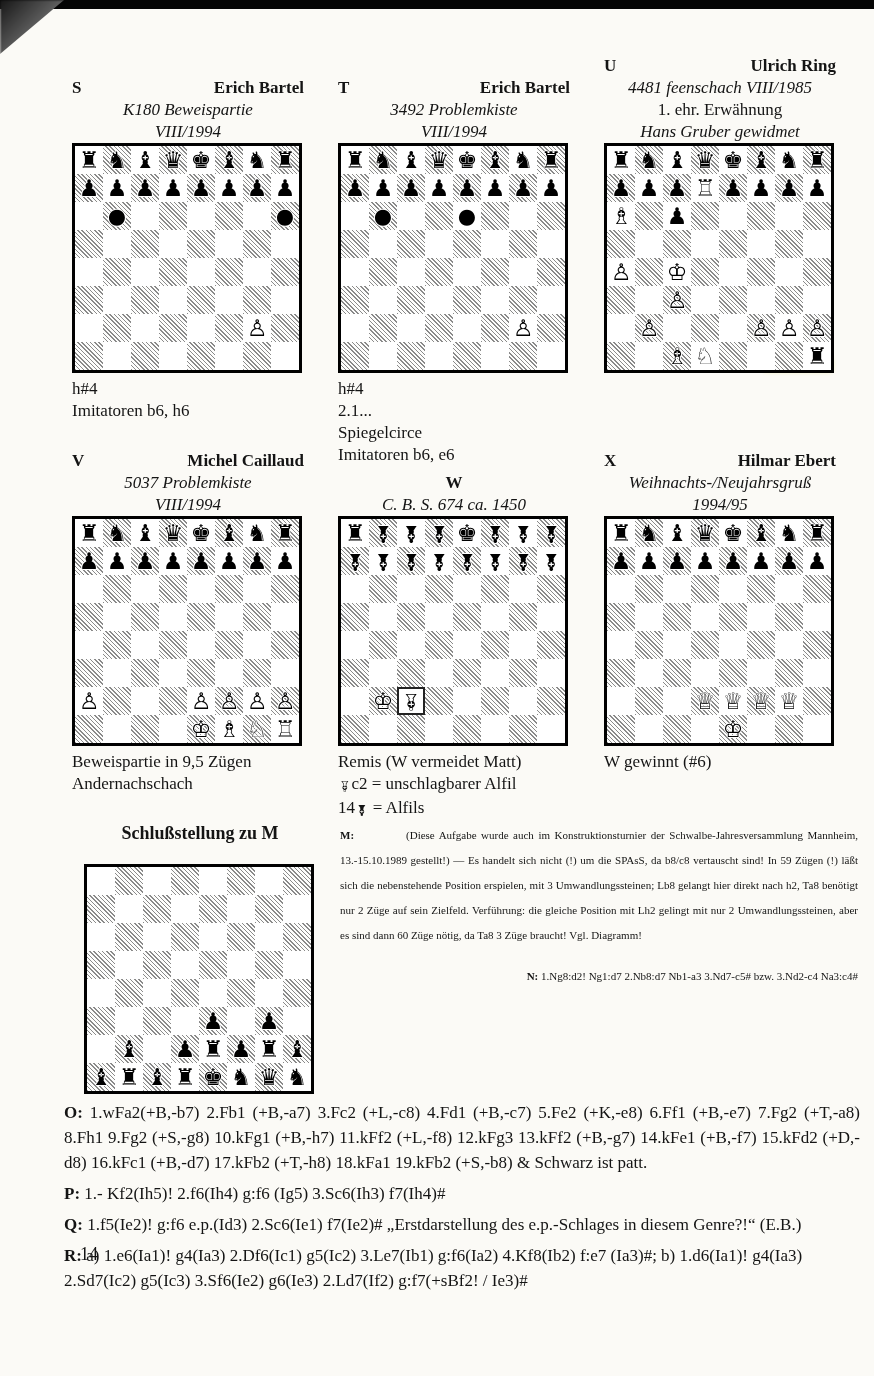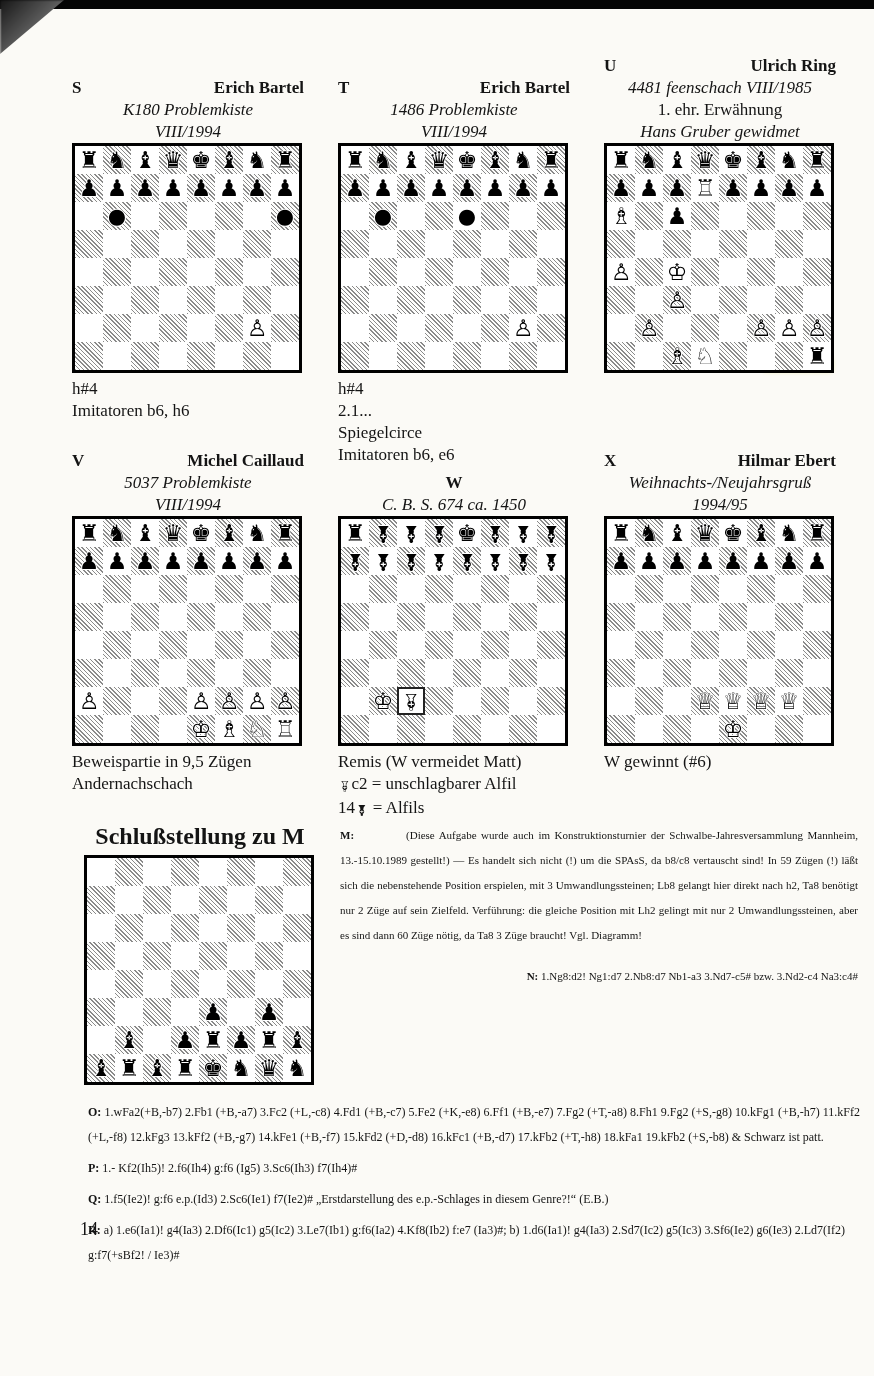--- a/index.html
+++ b/index.html
@@ -41,48 +41,48 @@
     text-shadow:-1px 0 0 #fff,1px 0 0 #fff,0 -1px 0 #fff,0 1px 0 #fff;}
   .piece.rotated{display:inline-block;transform:rotate(180deg);}
   .piece.imitator{font-size:21px;}
 
   .caption{font-size:17px;line-height:22px;margin-top:5px;}
   .caption-alfil{font-family:"DejaVu Sans",sans-serif;display:inline-block;
     transform:rotate(180deg);font-size:15px;vertical-align:-2px;}
 
   .final-row{display:flex;padding:0 16px 0 84px;margin-top:2px;}
   .final-col{width:232px;flex:none;}
-  .final-title{font-weight:bold;font-size:24px;text-align:center;margin-bottom:5px;}
+  .final-title{font-weight:bold;font-size:18px;text-align:center;margin-bottom:20px;}
   .m-col{flex:1;margin-left:24px;font-size:11px;line-height:25px;text-align:justify;}
   .sol-label{font-weight:bold;}
   .m-gap{display:inline-block;width:52px;}
   .par{margin:0 0 6px 0;}
   .n-par{margin-top:16px;text-align:right;}
 
-  .bottom-solutions{padding:0 14px 0 88px;margin-top:15px;font-size:12px;line-height:25px;}
+  .bottom-solutions{padding:0 14px 0 64px;margin-top:6px;font-size:17px;line-height:25px;}
   .bottom-solutions .o{ text-align:justify;}
   .page-number{position:absolute;left:80px;bottom:28px;font-size:18px;}
 </style>
 </head>
 <body>
 
 <div class="top-bar"></div>
 <div class="corner-artifact"></div>
 <div class="smudge"></div>
 
 <div class="content">
 
   <div class="problems-row row1" id="row1">
       <div class="problem">
         <div class="p-header">
           <div class="h-top">
             <span>S</span>
             <span>Erich Bartel</span>
           </div>
-          <div class="src">K180 Problemkiste</div>
+          <div class="src">K180 Beweispartie</div>
           <div class="src">VIII/1994</div>
         </div>
         <div class="board">
           <div class="board-row">
             <div class="square light">
               <span class="piece">♜</span>
             </div>
             <div class="square dark">
               <span class="piece">♞</span>
             </div>
@@ -202,21 +202,21 @@
           <div class="caption-line"><span>h#4</span></div>
           <div class="caption-line"><span>Imitatoren b6, h6</span></div>
         </div>
       </div>
       <div class="problem">
         <div class="p-header">
           <div class="h-top">
             <span>T</span>
             <span>Erich Bartel</span>
           </div>
-          <div class="src">1486 Problemkiste</div>
+          <div class="src">3492 Problemkiste</div>
           <div class="src">VIII/1994</div>
         </div>
         <div class="board">
           <div class="board-row">
             <div class="square light">
               <span class="piece">♜</span>
             </div>
             <div class="square dark">
               <span class="piece">♞</span>
             </div>

